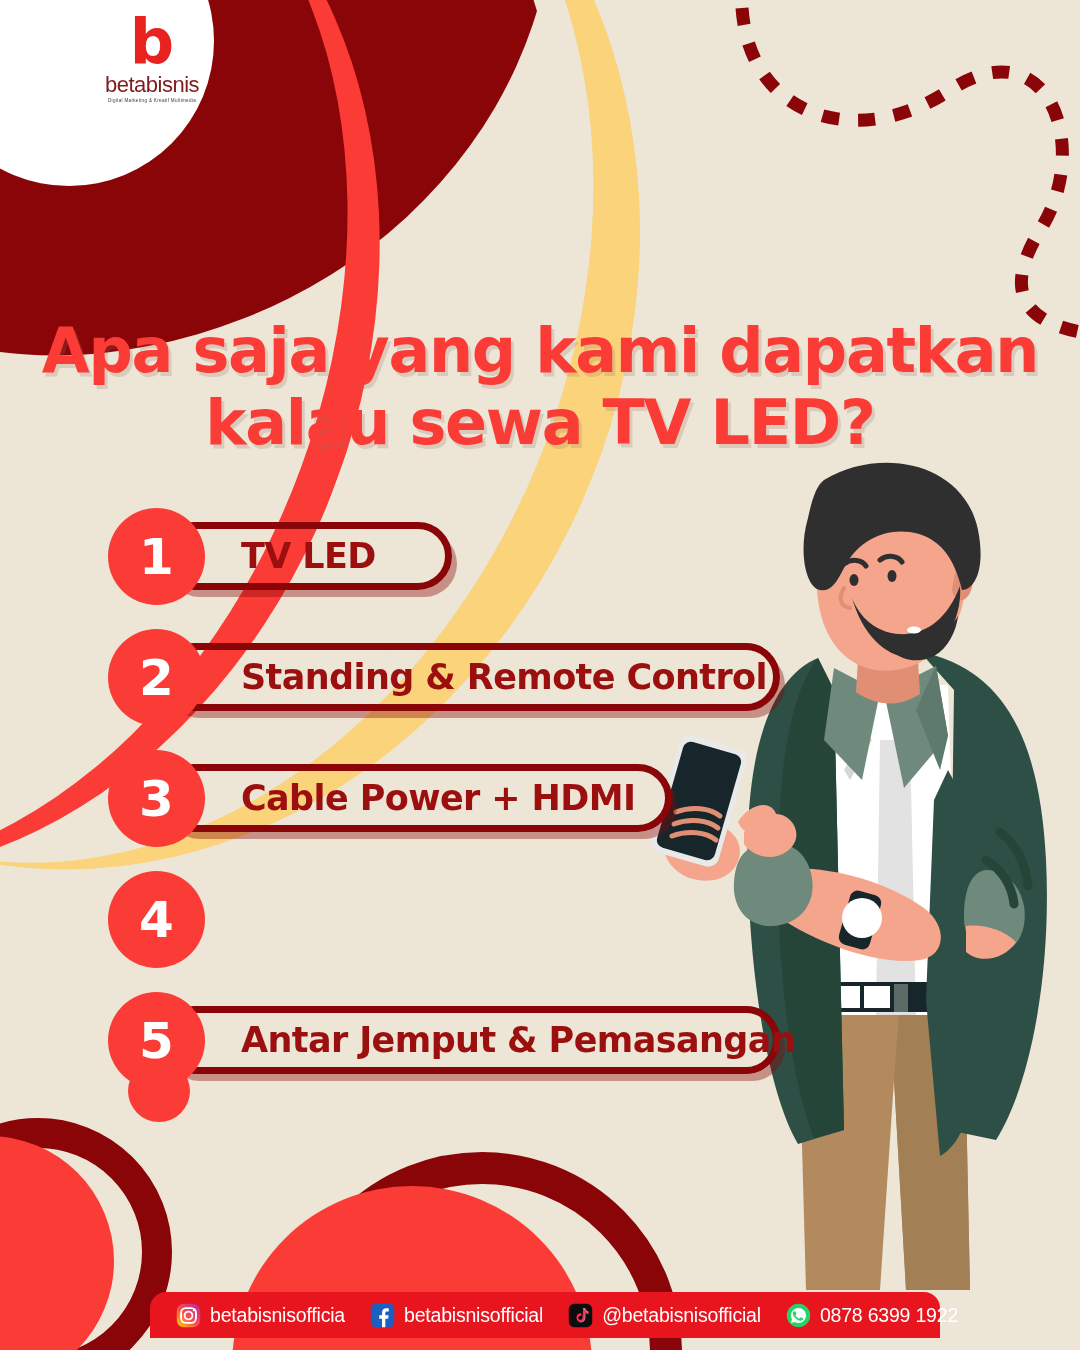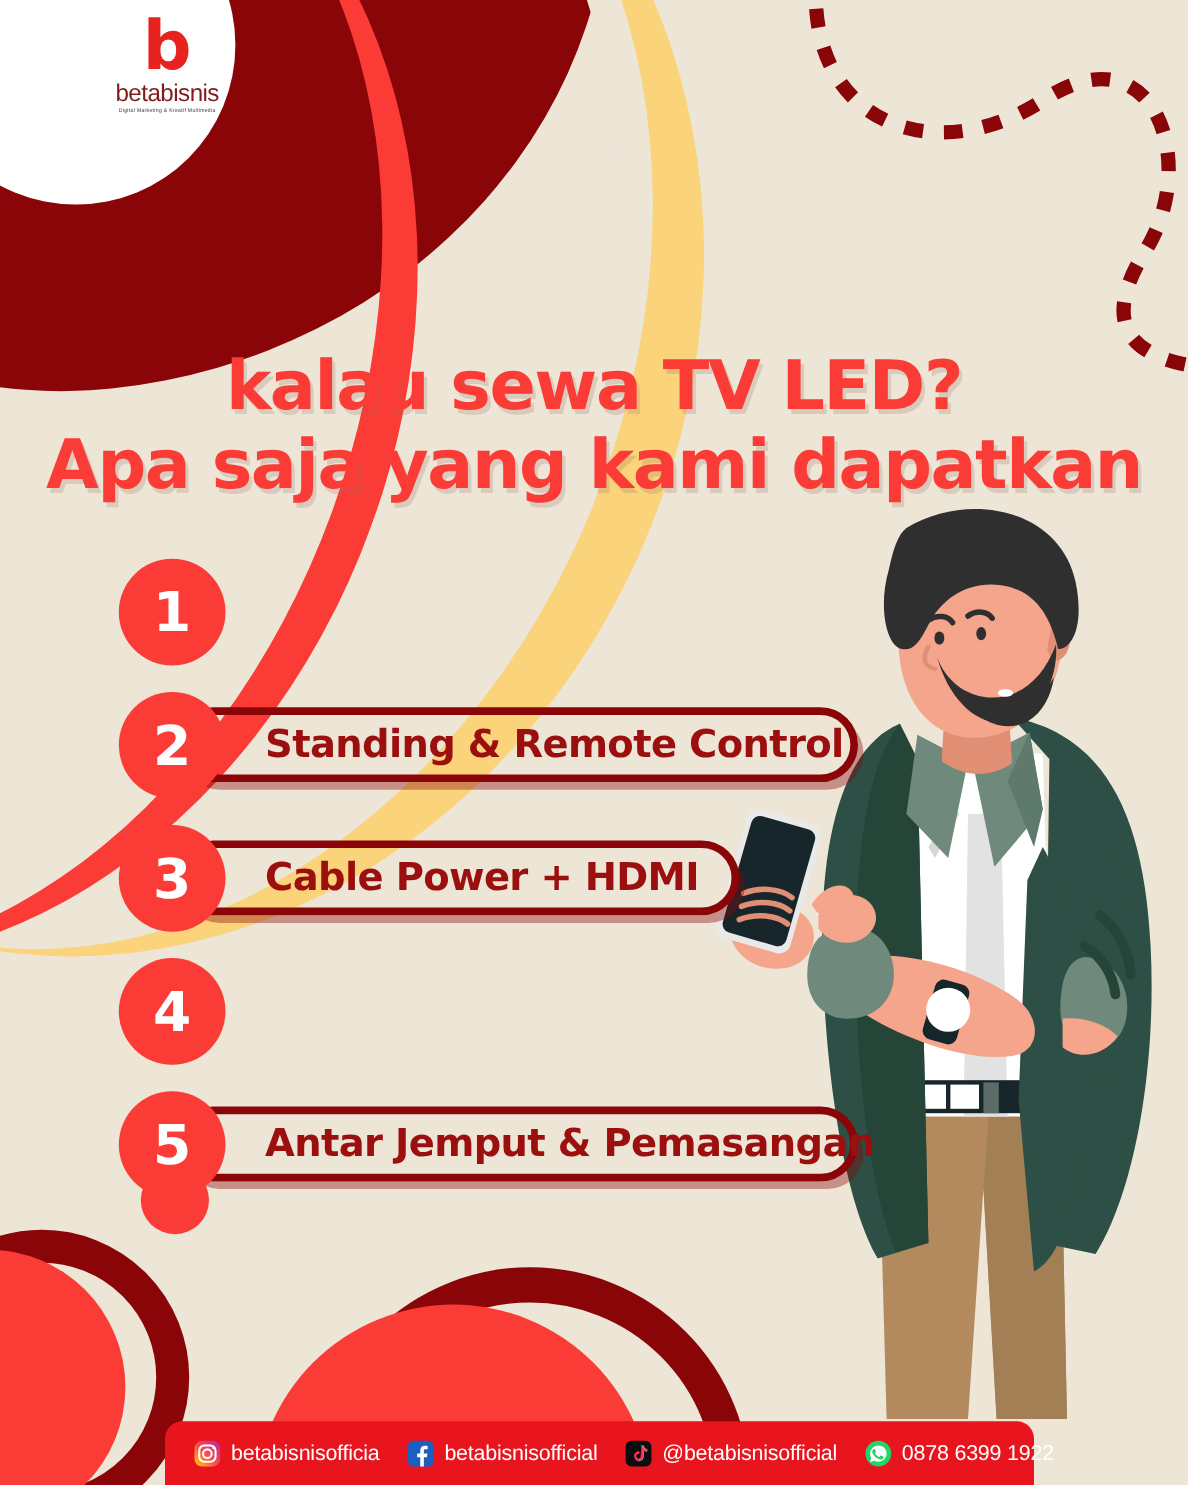--- a/index.html
+++ b/index.html
@@ -239,21 +239,21 @@
     border-radius: 50%;
     background: #fb3b36;
   }
 
   
   .footer {
     position: absolute;
     left: 150px;
     top: 1292px;
     width: 790px;
-    height: 58px;
+    height: 46px;
     background: #e8141e;
     border-radius: 16px 16px 0 0;
     display: flex;
     align-items: center;
     z-index: 12;
   }
   .social {
     display: flex;
     align-items: center;
     margin-left: 25px;
@@ -288,27 +288,30 @@
     <div class="logo-mark">b</div>
     <div class="logo-word">betabisnis</div>
     <div class="logo-tag">Digital Marketing &amp; Kreatif Multimedia</div>
   </div>
 
   <svg class="dash-curve" viewBox="0 0 360 340">
     <path d="M 22 8 C 30 120, 140 150, 230 90 C 330 25, 372 150, 320 230 C 285 288, 300 320, 360 332" fill="none" stroke="#8a0508" stroke-width="13" stroke-dasharray="17 19" stroke-linecap="butt"></path>
   </svg>
 
   <div class="headline">
+    <div class="headline-line">Apa saja yang kami dapatkan</div>
     <div class="headline-line">kalau sewa TV LED?</div>
-    <div class="headline-line">Apa saja yang kami dapatkan</div>
   </div>
 
   <div class="list">
 
     <div class="list-row">
+      <div class="pill" style="width:292px">
+        <span class="pill-label">TV LED</span>
+      </div>
       <div class="num-circle">
         <span>1</span>
       </div>
     </div>
 
     <div class="list-row">
       <div class="pill" style="width:620px">
         <span class="pill-label">Standing &amp; Remote Control</span>
       </div>
       <div class="num-circle">

